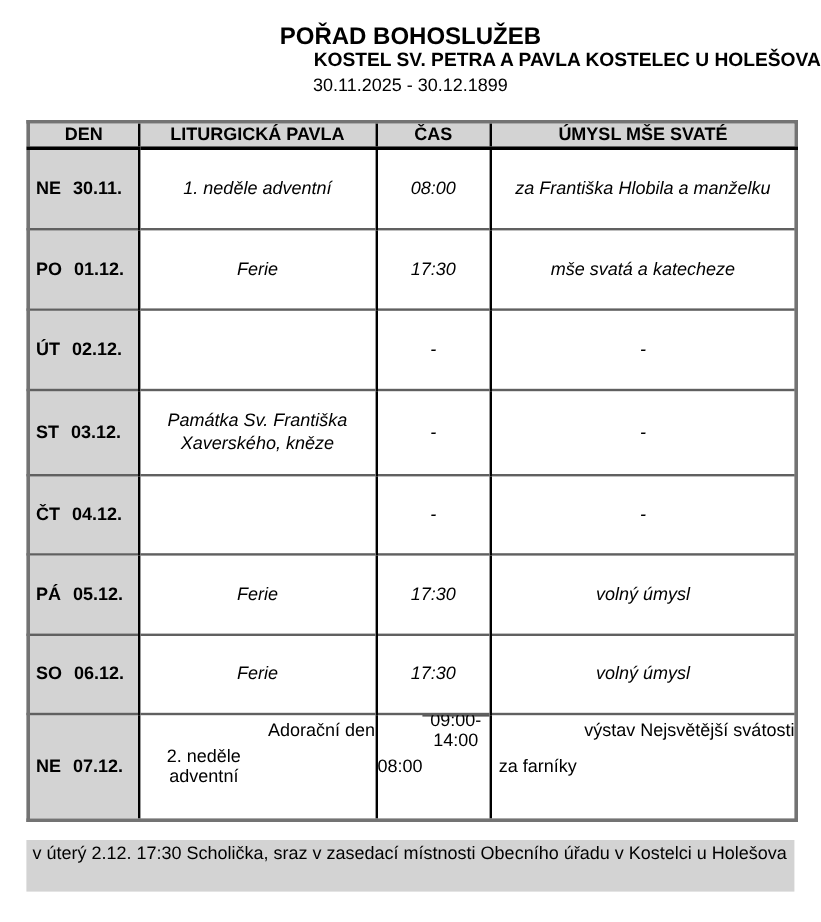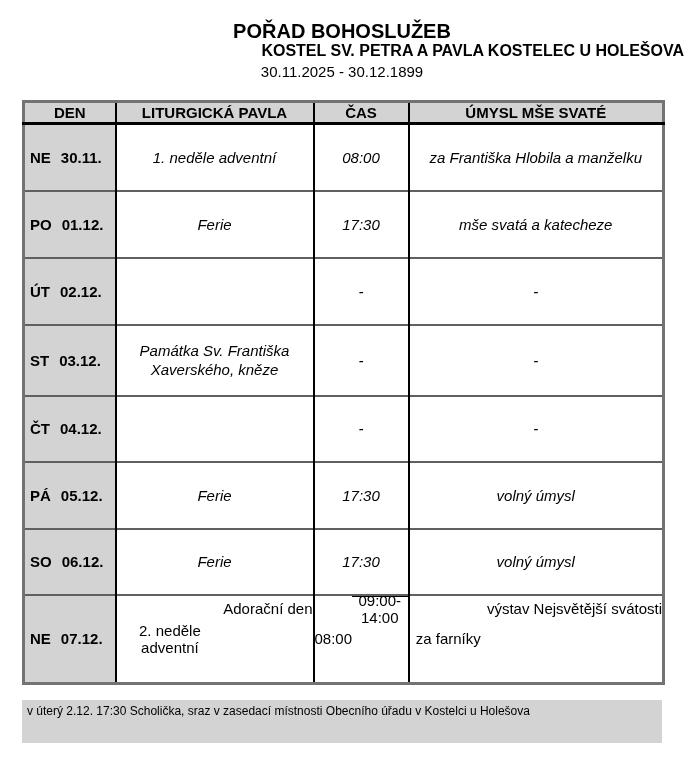--- a/index.html
+++ b/index.html
@@ -44,21 +44,21 @@
   
   td.stack-cell { padding: 0; vertical-align: top; }
   .stack { display: flex; flex-direction: row; height: 86px; }
   .stack .top { flex: 1; display: flex; align-items: center; justify-content: center; text-align: center; }
   .stack .bottom { height: 26px; display: flex; align-items: center; justify-content: center; text-align: center; }
   .stack .bottom.time-sep { border-top: 1px solid #000; }
 
   
   .footer-note {
     position: absolute; top: 700px; left: 22px; width: 640px;
-    background: #d3d3d3; font-size: 12px; line-height: 21px;
+    background: #d3d3d3; font-size: 15px; line-height: 21px;
     padding: 1px 6px 2px 5px; min-height: 43px;
   }
 </style>
 </head>
 <body>
 
 <div class="page">
 
   <div class="doc-header">
     <div class="doc-title">POŘAD BOHOSLUŽEB</div>

